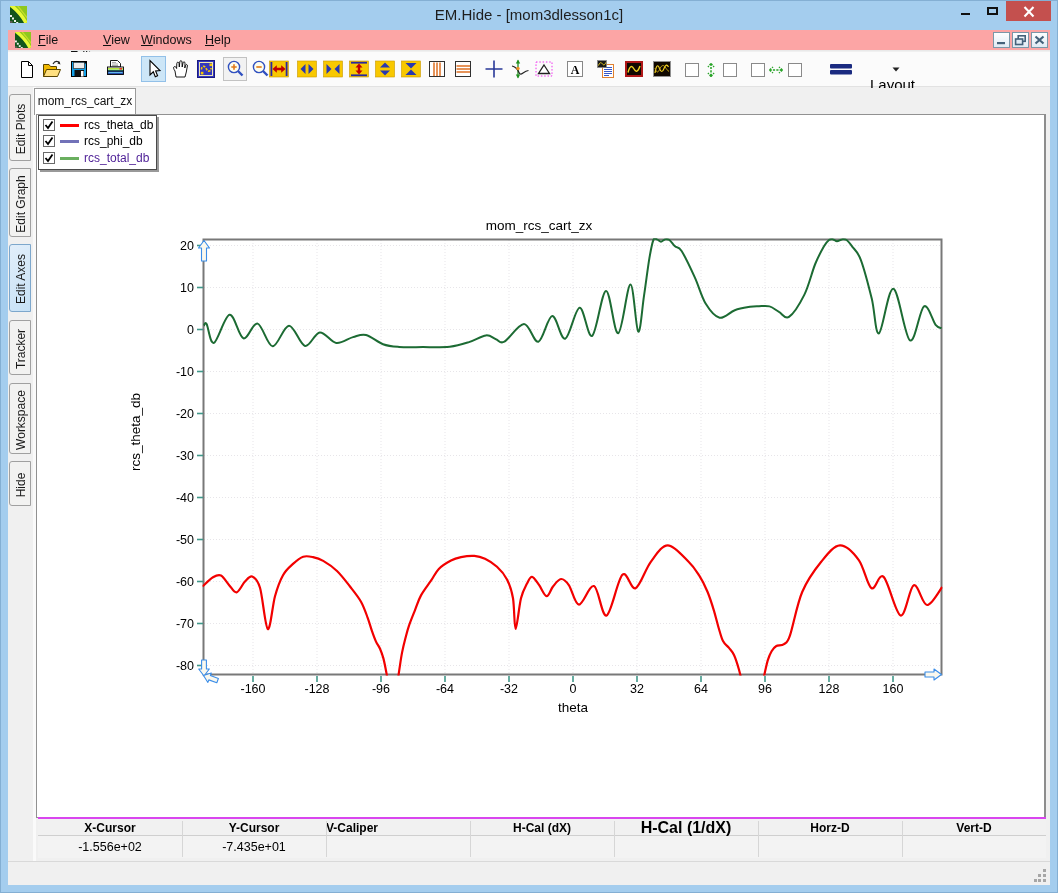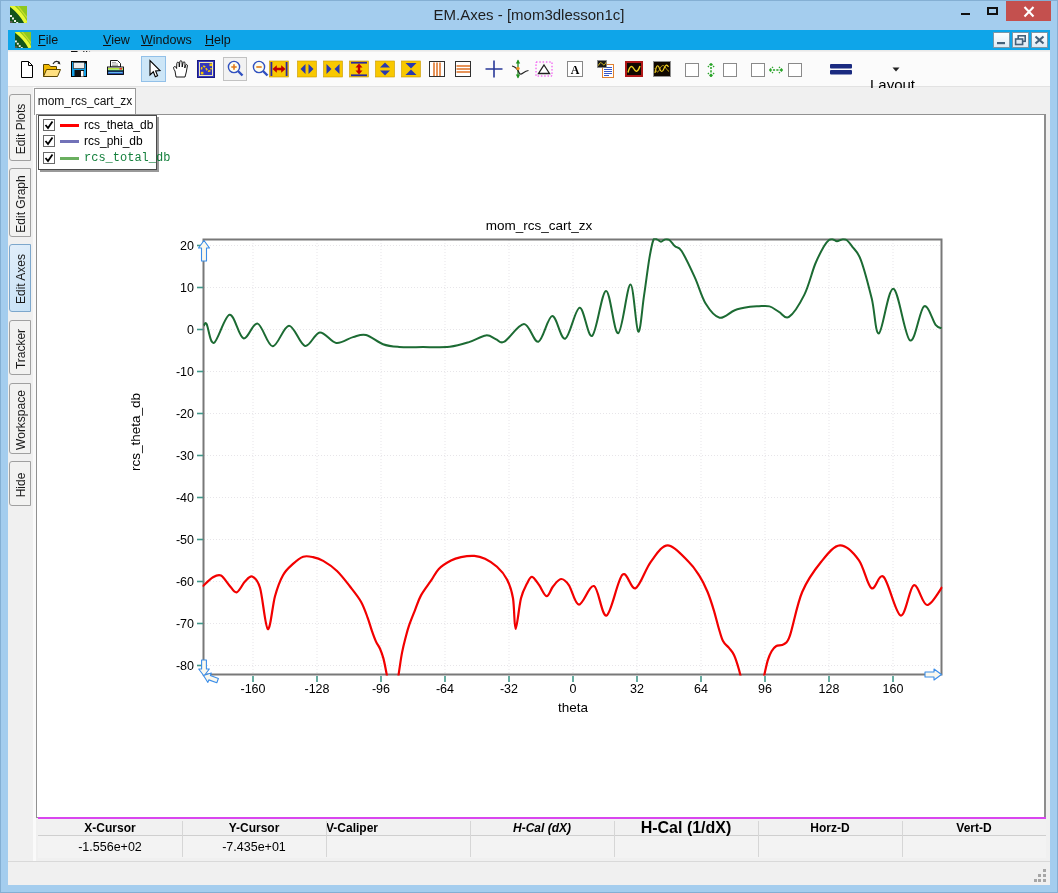--- a/index.html
+++ b/index.html
@@ -14,33 +14,33 @@
       <path d="M1,-1 C7,4 12,9 16,17" stroke="#e8f838" stroke-width="3.4" fill="none"></path>
       <path d="M7,-1 C11,4 15,9 18,13" stroke="#c8dc28" stroke-width="1.3" fill="none"></path>
       <g fill="#f2f2ee">
         <rect x="0" y="9" width="2" height="2"></rect>
         <rect x="2" y="11.5" width="2" height="2"></rect>
         <rect x="4" y="14" width="2" height="2"></rect>
         <rect x="6.2" y="16" width="2" height="1"></rect>
       </g>
       <rect x="0" y="15" width="2.5" height="2" fill="#5a5a50"></rect>
   </svg>
-  <div class="abs" style="left:0;top:0;width:1058px;height:30px;text-align:center;font-size:15px;color:#1e1e1e;line-height:29px;">EM.Axes - [mom3dlesson1c]</div>
+  <div class="abs" style="left:0;top:0;width:1058px;height:30px;text-align:center;font-size:15px;color:#1e1e1e;line-height:29px;">EM.Hide - [mom3dlesson1c]</div>
   <div class="abs" style="left:961px;top:13px;width:9px;height:2px;background:#111;"></div>
   <div class="abs" style="left:987px;top:7px;width:11px;height:8px;border:2px solid #111;border-top-width:2px;"></div>
   <div class="abs" style="left:1006px;top:1px;width:45px;height:20px;background:#c4504e;">
     <svg width="45" height="20">
         <path d="M18.5,6 L27.5,15.5 M27.5,6 L18.5,15.5" stroke="#fff" stroke-width="2.1"></path>
       </svg>
   </div>
 </div>
 
 <div class="abs" style="left:8px;top:30px;width:1042px;height:855px;background:#f0f0f0;">
 
-<div class="abs" style="left:0;top:0;width:1042px;height:21px;background:#0ea5e9;border-bottom:1px solid #e9e9e9;">
+<div class="abs" style="left:0;top:0;width:1042px;height:21px;background:#fca5a5;border-bottom:1px solid #e9e9e9;">
   <svg class="abs" style="left:7px;top:2px;" width="16" height="16" viewBox="0 0 17 17">
     <rect width="17" height="17" fill="#8fc81e"></rect>
         <path d="M0,1 C6,5 11,10 15,17 L0,17 Z" fill="#14551c"></path>
         <path d="M1,-1 C7,4 12,9 16,17" stroke="#e8f838" stroke-width="3.4" fill="none"></path>
         <path d="M7,-1 C11,4 15,9 18,13" stroke="#c8dc28" stroke-width="1.3" fill="none"></path>
         <g fill="#f2f2ee">
           <rect x="0" y="9" width="2" height="2"></rect>
           <rect x="2" y="11.5" width="2" height="2"></rect>
           <rect x="4" y="14" width="2" height="2"></rect>
           <rect x="6.2" y="16" width="2" height="1"></rect>
@@ -377,35 +377,35 @@
 <svg class="abs" style="left:4px;top:19px;" width="12" height="12">
           <path d="M2.5,6 L5,9 L9.5,2.5" fill="none" stroke="#000" stroke-width="1.8"></path>
         </svg>
 <div class="abs" style="left:21px;top:24px;width:19px;height:2.5px;background:#7272b8;"></div>
 <div class="abs" style="left:45px;top:18px;font-size:12px;color:#000;">rcs_phi_db</div>
 <div class="abs" style="left:4px;top:36px;width:12px;height:12px;background:#fff;border:1px solid #6a6a6a;"></div>
 <svg class="abs" style="left:4px;top:36px;" width="12" height="12">
           <path d="M2.5,6 L5,9 L9.5,2.5" fill="none" stroke="#000" stroke-width="1.8"></path>
         </svg>
 <div class="abs" style="left:21px;top:41px;width:19px;height:2.5px;background:#6aaf5f;"></div>
-<div class="abs" style="left:45px;top:35px;font-size:12px;color:#15803d;font-family:Liberation Mono, monospace;">rcs_total_db</div>
+<div class="abs" style="left:45px;top:35px;font-size:12px;color:#4c1d95;">rcs_total_db</div>
 </div>
 </div>
 
 <div class="abs" style="left:30px;top:787px;width:1008px;height:41px;border-top:2px solid #d946ef;border-bottom:1px solid #979797;">
 <div class="abs" style="left:0;top:0;width:1008px;height:17px;background:#f1f1f1;border-bottom:1px solid #cfcfcf;"></div>
 <div class="abs" style="left:0;top:17px;width:1008px;height:22px;background:#f3f3f3;"></div>
 <div class="abs" style="left:0.0px;top:1px;width:144.0px;height:16px;font-size:12px;font-weight:bold;color:#000;text-align:center;line-height:16px;">X-Cursor</div>
 <div class="abs" style="left:0.0px;top:19px;width:144.0px;height:18px;font-size:12.5px;color:#000;text-align:center;line-height:18px;">-1.556e+02</div>
 <div class="abs" style="left:144.0px;top:1px;width:144.0px;height:16px;font-size:12px;font-weight:bold;color:#000;text-align:center;line-height:16px;">Y-Cursor</div>
 <div class="abs" style="left:144.0px;top:19px;width:144.0px;height:18px;font-size:12.5px;color:#000;text-align:center;line-height:18px;">-7.435e+01</div>
 <div class="abs" style="left:144.0px;top:2px;width:1px;height:36px;background:#d6d6d6;"></div>
 <div class="abs" style="left:288.0px;top:1px;width:144.0px;height:16px;font-size:12px;font-weight:bold;color:#000;text-align:left;line-height:16px;">V-Caliper</div>
 <div class="abs" style="left:288.0px;top:2px;width:1px;height:36px;background:#d6d6d6;"></div>
-<div class="abs" style="left:432.0px;top:1px;width:144.0px;height:28px;font-size:12px;font-weight:bold;color:#000;text-align:center;line-height:16px;font-style:italic;">H-Cal (dX)</div>
+<div class="abs" style="left:432.0px;top:1px;width:144.0px;height:28px;font-size:12px;font-weight:bold;color:#000;text-align:center;line-height:16px;">H-Cal (dX)</div>
 <div class="abs" style="left:432.0px;top:2px;width:1px;height:36px;background:#d6d6d6;"></div>
 <div class="abs" style="left:576.0px;top:1px;width:144.0px;height:16px;font-size:16px;font-weight:bold;color:#000;text-align:center;line-height:16px;">H-Cal (1/dX)</div>
 <div class="abs" style="left:576.0px;top:2px;width:1px;height:36px;background:#d6d6d6;"></div>
 <div class="abs" style="left:720.0px;top:1px;width:144.0px;height:34px;font-size:12px;font-weight:bold;color:#000;text-align:center;line-height:16px;">Horz-D</div>
 <div class="abs" style="left:720.0px;top:2px;width:1px;height:36px;background:#d6d6d6;"></div>
 <div class="abs" style="left:864.0px;top:1px;width:144.0px;height:16px;font-size:12px;font-weight:bold;color:#000;text-align:center;line-height:16px;">Vert-D</div>
 <div class="abs" style="left:864.0px;top:2px;width:1px;height:36px;background:#d6d6d6;"></div>
 </div>
 
 <div class="abs" style="left:0;top:831px;width:1042px;height:24px;background:#f0f0f0;border-top:1px solid #d9d9d9;">

